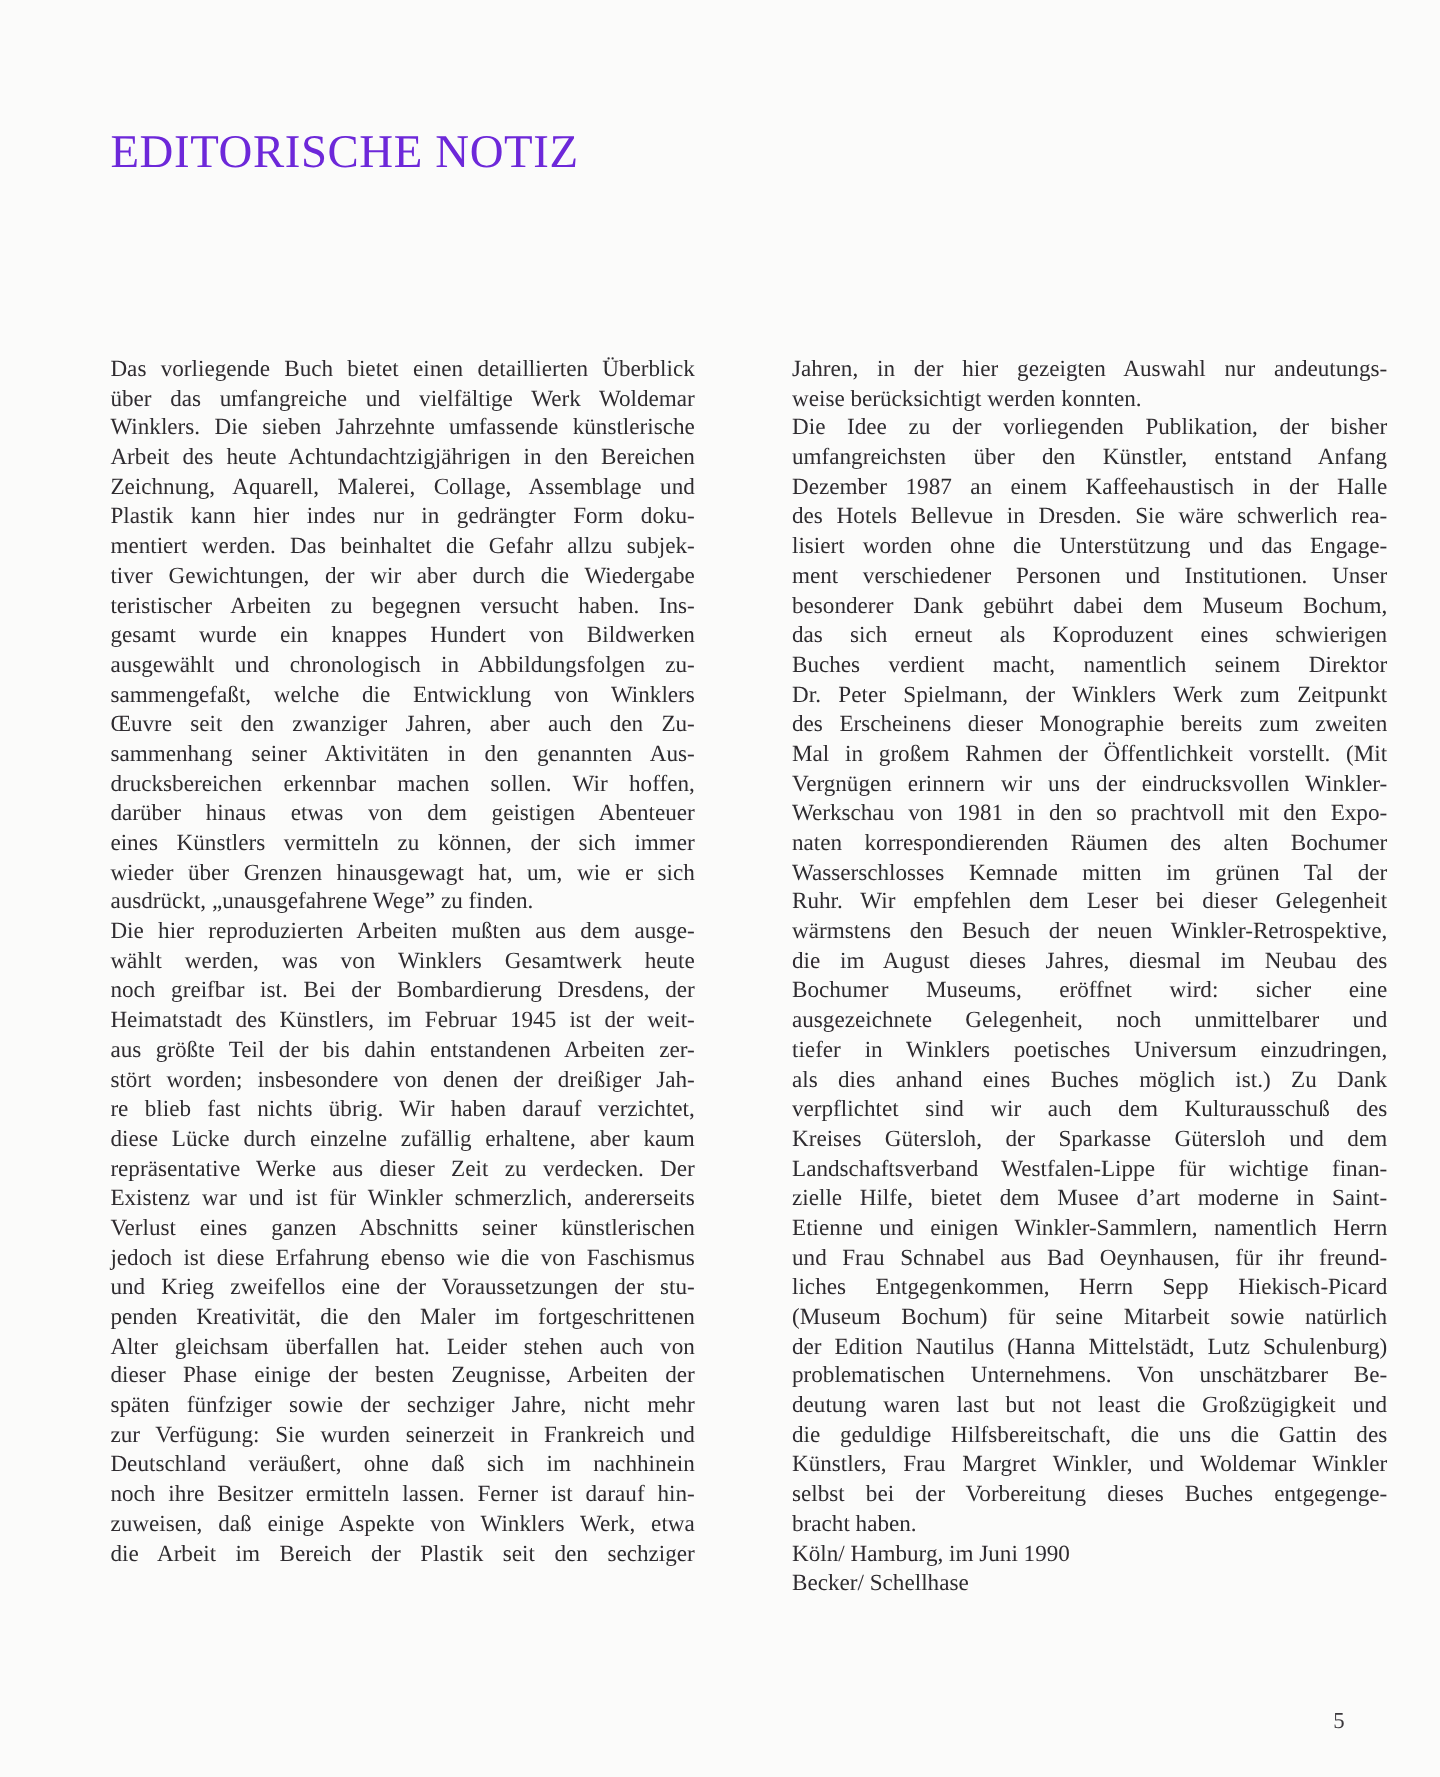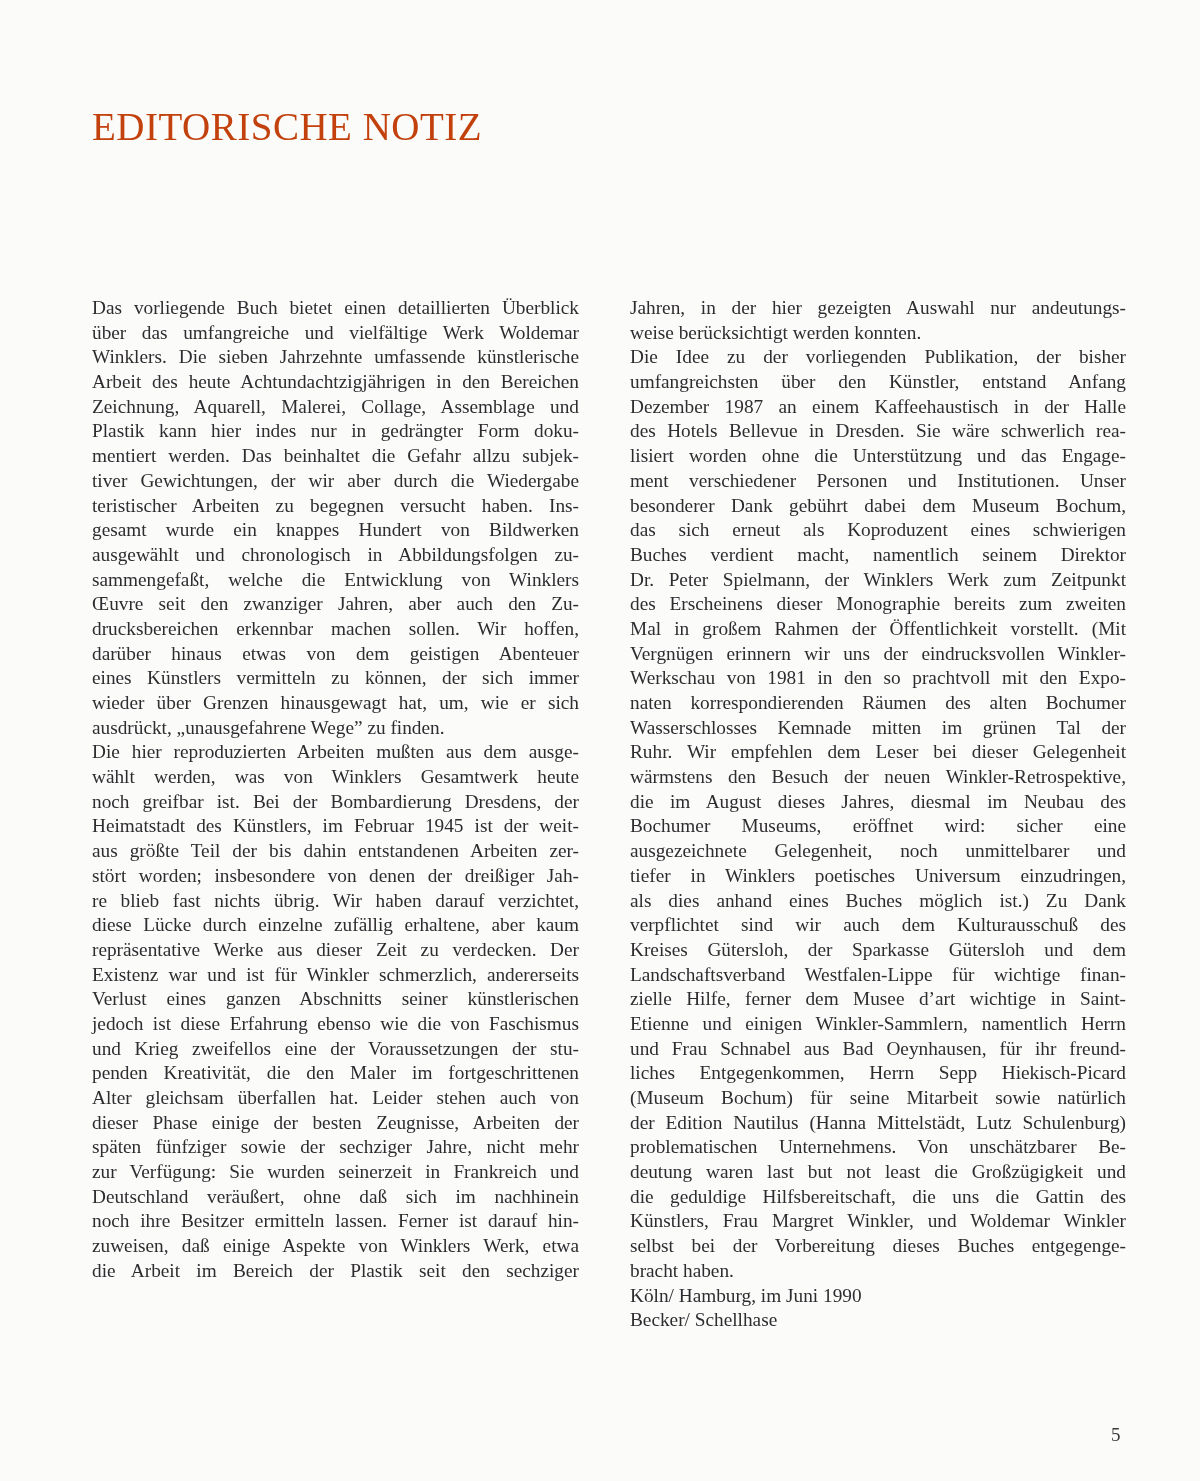--- a/index.html
+++ b/index.html
@@ -9,33 +9,33 @@
       position: relative;
       overflow: hidden;
       font-family: "Liberation Serif", "DejaVu Serif", serif;
       color: #2f2c30;
     }
     .title {
       position: absolute;
       left: 92px; top: 104px;
       font-size: 39px;
       letter-spacing: 0.5px;
-      color: #c2410c;
+      color: #6d28d9;
       font-weight: normal;
       margin: 0;
       white-space: nowrap;
     }
     .col {
       position: absolute;
       top: 296px;
       width: 487px;
       font-family: Liberation Serif, serif;
     }
     .col.left { left: 92px; }
-    .col.right { left: 630px; width: 496px; }
+    .col.right { left: 660px; width: 496px; }
     .line {
       display: block;
       height: 24.7px;
       line-height: 24.7px;
       font-size: 19.3px;
       text-align: justify;
       text-align-last: justify;
       white-space: nowrap;
       overflow: visible;
     }
@@ -59,20 +59,21 @@
     <span class="line">Arbeit des heute Achtundachtzigjährigen in den Bereichen</span>
     <span class="line">Zeichnung, Aquarell, Malerei, Collage, Assemblage und</span>
     <span class="line">Plastik kann hier indes nur in gedrängter Form doku-</span>
     <span class="line">mentiert werden. Das beinhaltet die Gefahr allzu subjek-</span>
     <span class="line">tiver Gewichtungen, der wir aber durch die Wiedergabe</span>
     <span class="line">teristischer Arbeiten zu begegnen versucht haben. Ins-</span>
     <span class="line">gesamt wurde ein knappes Hundert von Bildwerken</span>
     <span class="line">ausgewählt und chronologisch in Abbildungsfolgen zu-</span>
     <span class="line">sammengefaßt, welche die Entwicklung von Winklers</span>
     <span class="line">Œuvre seit den zwanziger Jahren, aber auch den Zu-</span>
+    <span class="line">sammenhang seiner Aktivitäten in den genannten Aus-</span>
     <span class="line">drucksbereichen erkennbar machen sollen. Wir hoffen,</span>
     <span class="line">darüber hinaus etwas von dem geistigen Abenteuer</span>
     <span class="line">eines Künstlers vermitteln zu können, der sich immer</span>
     <span class="line">wieder über Grenzen hinausgewagt hat, um, wie er sich</span>
     <span class="line last">ausdrückt, „unausgefahrene Wege” zu finden.</span>
     <span class="line">Die hier reproduzierten Arbeiten mußten aus dem ausge-</span>
     <span class="line">wählt werden, was von Winklers Gesamtwerk heute</span>
     <span class="line">noch greifbar ist. Bei der Bombardierung Dresdens, der</span>
     <span class="line">Heimatstadt des Künstlers, im Februar 1945 ist der weit-</span>
     <span class="line">aus größte Teil der bis dahin entstandenen Arbeiten zer-</span>
@@ -116,21 +117,21 @@
     <span class="line">Ruhr. Wir empfehlen dem Leser bei dieser Gelegenheit</span>
     <span class="line">wärmstens den Besuch der neuen Winkler-Retrospektive,</span>
     <span class="line">die im August dieses Jahres, diesmal im Neubau des</span>
     <span class="line">Bochumer Museums, eröffnet wird: sicher eine</span>
     <span class="line">ausgezeichnete  Gelegenheit, noch unmittelbarer und</span>
     <span class="line">tiefer in Winklers poetisches Universum einzudringen,</span>
     <span class="line">als dies anhand eines Buches möglich ist.) Zu Dank</span>
     <span class="line">verpflichtet sind wir auch dem Kulturausschuß des</span>
     <span class="line">Kreises Gütersloh, der Sparkasse Gütersloh und dem</span>
     <span class="line">Landschaftsverband Westfalen-Lippe für wichtige finan-</span>
-    <span class="line">zielle Hilfe, ferner dem Musee d’art wichtige in Saint-</span>
+    <span class="line">zielle Hilfe, bietet dem Musee d’art moderne in Saint-</span>
     <span class="line">Etienne und einigen Winkler-Sammlern, namentlich Herrn</span>
     <span class="line">und Frau Schnabel aus Bad Oeynhausen, für ihr freund-</span>
     <span class="line">liches Entgegenkommen, Herrn Sepp Hiekisch-Picard</span>
     <span class="line">(Museum Bochum) für seine Mitarbeit sowie natürlich</span>
     <span class="line">der Edition Nautilus (Hanna Mittelstädt, Lutz Schulenburg)</span>
     <span class="line">problematischen Unternehmens. Von unschätzbarer Be-</span>
     <span class="line">deutung waren last but not least die Großzügigkeit und</span>
     <span class="line">die geduldige Hilfsbereitschaft, die uns die Gattin des</span>
     <span class="line">Künstlers, Frau Margret Winkler, und Woldemar Winkler</span>
     <span class="line">selbst bei der Vorbereitung dieses Buches entgegenge-</span>

